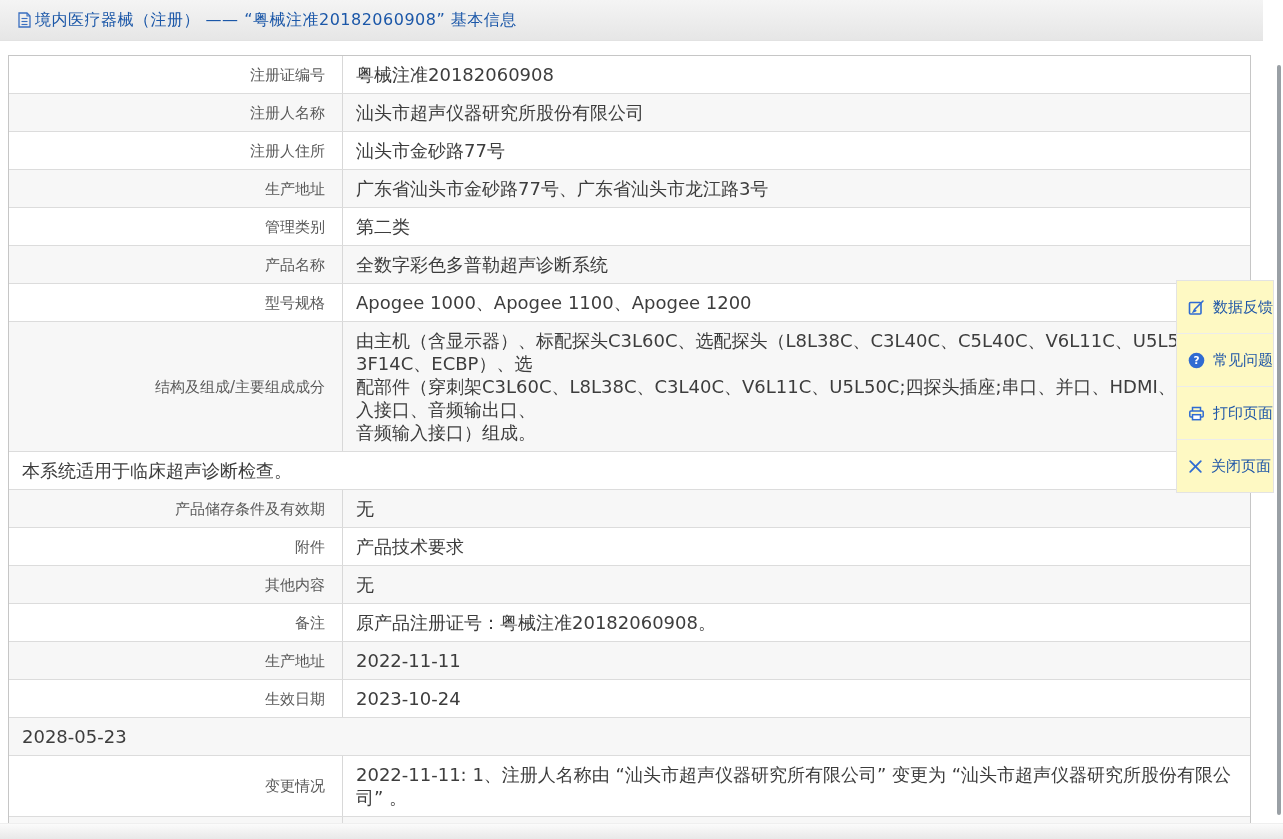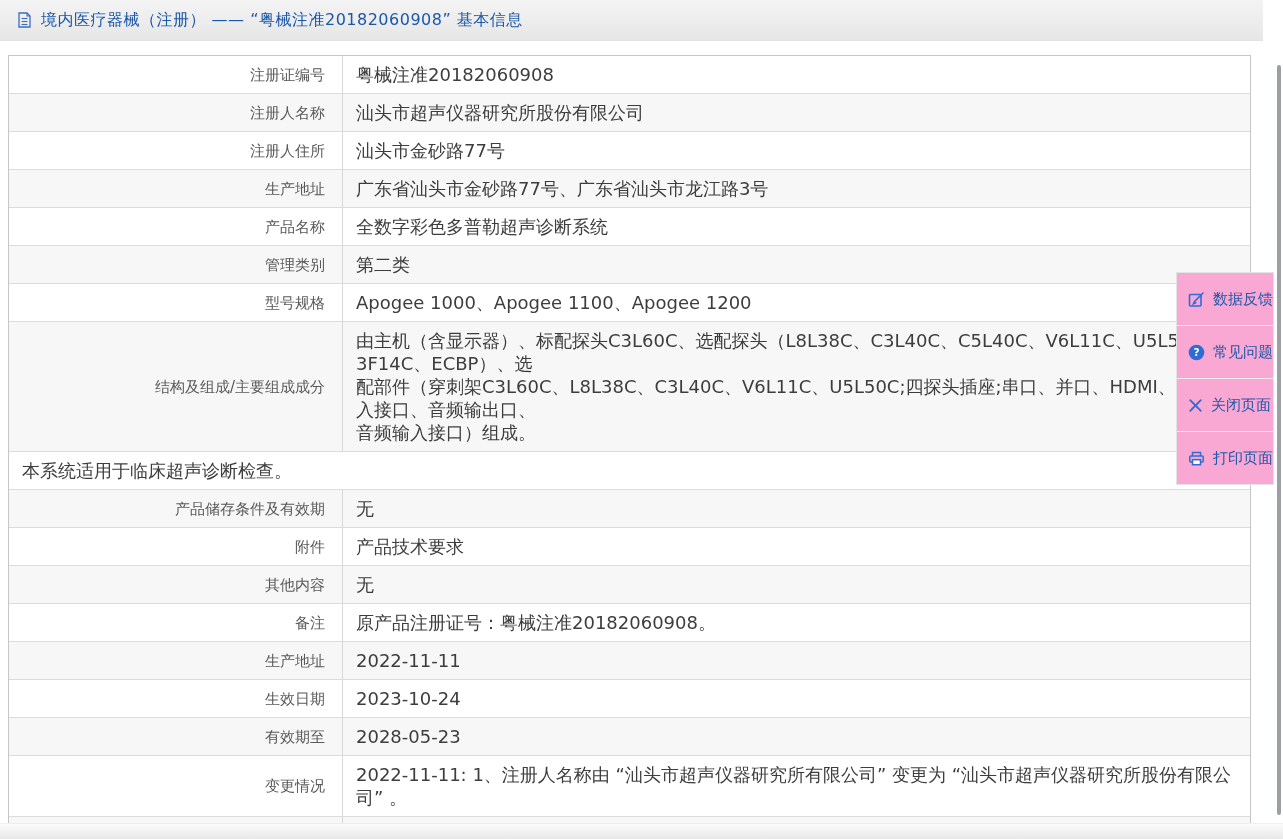--- a/index.html
+++ b/index.html
@@ -8,21 +8,21 @@
     background:#ffffff;font-family:"DejaVu Sans","Liberation Sans",sans-serif;
   }
   
   .top-bar{
     position:absolute;left:0;top:0;width:1263px;height:40px;
     background:linear-gradient(#f4f4f4,#e6e6e6);
     border-bottom:1px solid #e2e2e2;
   }
   .page-title{
     position:absolute;left:17px;top:0;height:40px;
-    display:flex;align-items:center;gap:9px;
+    display:flex;align-items:center;gap:3px;
     color:#1b57a8;font-size:16px;letter-spacing:.5px;white-space:nowrap;
   }
   .title-icon{display:inline-flex;align-items:center;}
   
   .info-table{
     position:absolute;left:8px;top:55px;width:1243px;
     border:1px solid #c6c6c6;background:#fff;box-sizing:border-box;
   }
   .row{
     display:flex;align-items:stretch;box-sizing:border-box;
@@ -42,22 +42,22 @@
   .cell-value{
     flex:1;display:flex;align-items:center;box-sizing:border-box;
     padding:7px 12px 7px 13px;
     color:#3d3d3d;font-size:18px;line-height:23px;
     white-space:pre-line;word-break:break-all;
   }
   .detail-link{color:#4392e0;text-decoration:none;cursor:pointer;}
   .label-icon{display:inline-flex;align-items:center;margin-right:2px;}
   
   .side-menu{
-    position:absolute;left:1176px;top:272px;width:96px;
-    background:#f9a8d4;border:1px solid #e3e3e3;box-sizing:content-box;z-index:5;
+    position:absolute;left:1176px;top:280px;width:96px;
+    background:#fef9c3;border:1px solid #e3e3e3;box-sizing:content-box;z-index:5;
   }
   .side-menu-item{
     height:52px;display:flex;align-items:center;gap:8px;
     padding-left:11px;cursor:pointer;white-space:nowrap;
     color:#2057a7;font-size:15px;
   }
   .side-menu-item + .side-menu-item{border-top:1px solid #ececec;}
   .menu-icon{display:inline-flex;align-items:center;flex:0 0 auto;}
   
   .scroll-thumb{
@@ -109,29 +109,29 @@
       <div class="cell-value">汕头市金砂路77号</div>
     </div>
     <div class="row">
       <div class="cell-label">
         <span>生产地址</span>
       </div>
       <div class="cell-value">广东省汕头市金砂路77号、广东省汕头市龙江路3号</div>
     </div>
     <div class="row">
       <div class="cell-label">
+        <span>管理类别</span>
+      </div>
+      <div class="cell-value">第二类</div>
+    </div>
+    <div class="row">
+      <div class="cell-label">
         <span>产品名称</span>
       </div>
       <div class="cell-value">全数字彩色多普勒超声诊断系统</div>
-    </div>
-    <div class="row">
-      <div class="cell-label">
-        <span>管理类别</span>
-      </div>
-      <div class="cell-value">第二类</div>
     </div>
     <div class="row">
       <div class="cell-label">
         <span>型号规格</span>
       </div>
       <div class="cell-value">Apogee 1000、Apogee 1100、Apogee 1200</div>
     </div>
     <div class="row">
       <div class="cell-label">
         <span>结构及组成/主要组成成分</span>
@@ -173,23 +173,20 @@
       </div>
       <div class="cell-value">2022-11-11</div>
     </div>
     <div class="row">
       <div class="cell-label">
         <span>生效日期</span>
       </div>
       <div class="cell-value">2023-10-24</div>
     </div>
     <div class="row">
-      <div class="cell-label">
-        <span>有效期至</span>
-      </div>
       <div class="cell-value">2028-05-23</div>
     </div>
     <div class="row">
       <div class="cell-label">
         <span>变更情况</span>
       </div>
       <div class="cell-value">2022-11-11: 1、注册人名称由 “汕头市超声仪器研究所有限公司” 变更为 “汕头市超声仪器研究所股份有限公司” 。</div>
     </div>
     <div class="row">
       <div class="cell-label">
@@ -219,34 +216,34 @@
       <span class="menu-icon">
         <svg width="17" height="17" viewBox="0 0 17 17">
           <circle cx="8.5" cy="8.5" r="7.8" fill="#2f6bd2"></circle>
           <text x="8.5" y="12.2" text-anchor="middle" font-size="10.5" font-weight="bold" fill="#ffffff" font-family="DejaVu Sans,sans-serif">?</text>
         </svg>
       </span>
       <span>常见问题</span>
     </div>
     <div class="side-menu-item">
       <span class="menu-icon">
-        <svg width="15" height="15" viewBox="0 0 15 15">
-          <line x1="2.2" y1="2.2" x2="12.8" y2="12.8" stroke="#2f6bd2" stroke-width="1.8" stroke-linecap="round"></line>
-          <line x1="12.8" y1="2.2" x2="2.2" y2="12.8" stroke="#2f6bd2" stroke-width="1.8" stroke-linecap="round"></line>
-        </svg>
-      </span>
-      <span>关闭页面</span>
-    </div>
-    <div class="side-menu-item">
-      <span class="menu-icon">
         <svg width="17" height="17" viewBox="0 0 17 17">
           <path d="M4.5 6 V2.5 h8 V6" fill="none" stroke="#2f6bd2" stroke-width="1.5"></path>
           <rect x="1.8" y="6" width="13.4" height="6" rx="1" fill="none" stroke="#2f6bd2" stroke-width="1.5"></rect>
           <rect x="4.5" y="9.7" width="8" height="5" fill="#ffffff" stroke="#2f6bd2" stroke-width="1.5"></rect>
         </svg>
       </span>
       <span>打印页面</span>
     </div>
+    <div class="side-menu-item">
+      <span class="menu-icon">
+        <svg width="15" height="15" viewBox="0 0 15 15">
+          <line x1="2.2" y1="2.2" x2="12.8" y2="12.8" stroke="#2f6bd2" stroke-width="1.8" stroke-linecap="round"></line>
+          <line x1="12.8" y1="2.2" x2="2.2" y2="12.8" stroke="#2f6bd2" stroke-width="1.8" stroke-linecap="round"></line>
+        </svg>
+      </span>
+      <span>关闭页面</span>
+    </div>
   </div>
 
 <div class="scroll-thumb"></div>
 
 <div class="footer-band"></div>
 
 </body></html>

